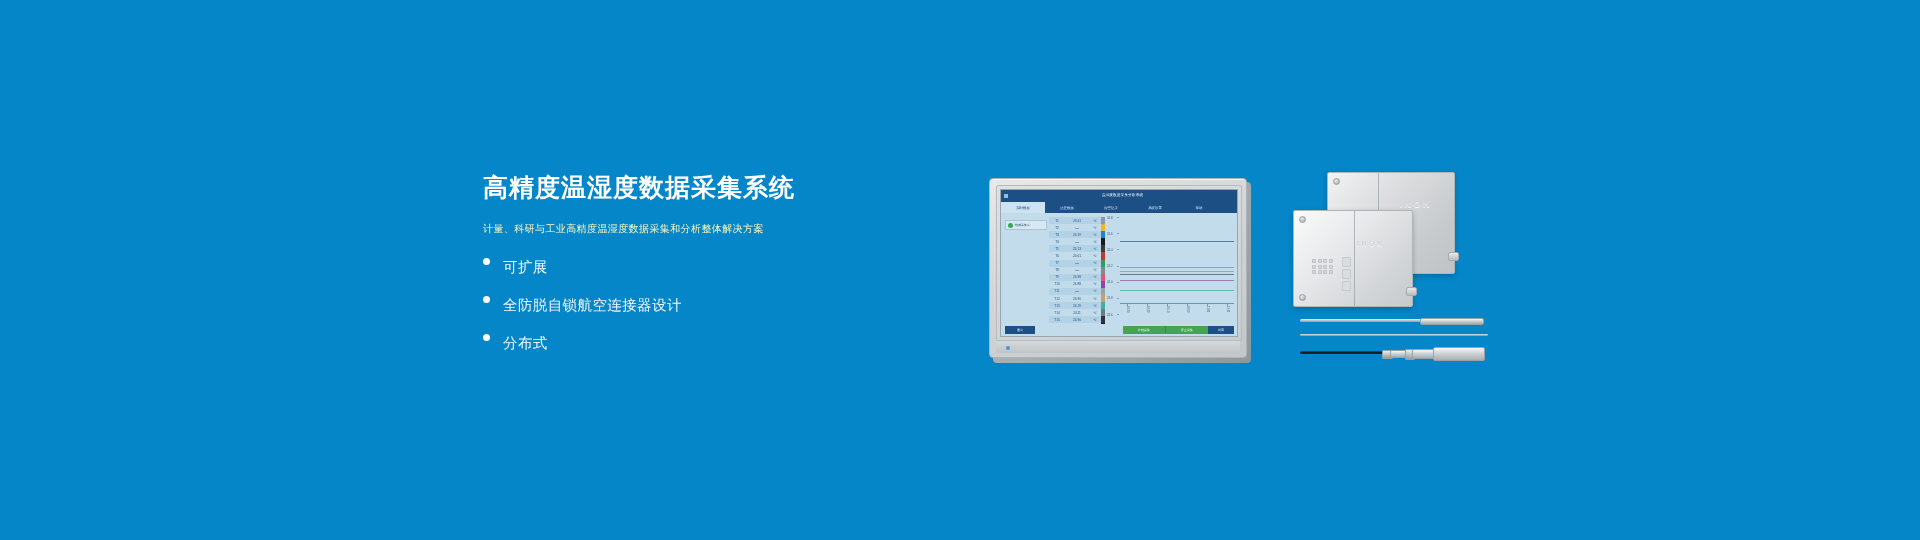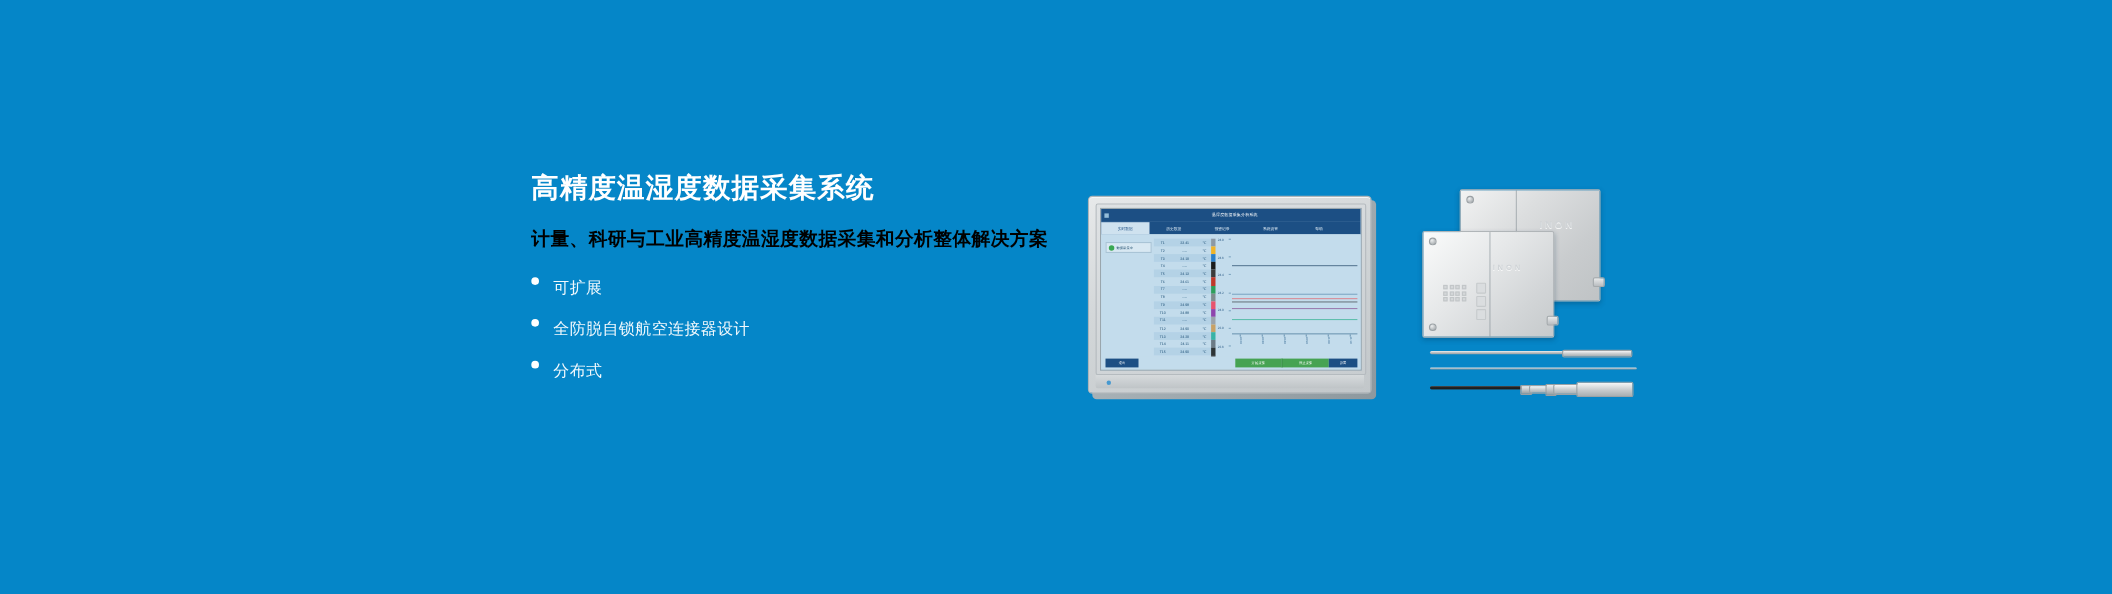--- a/index.html
+++ b/index.html
@@ -5,28 +5,28 @@
   html,body{margin:0;padding:0;}
   body{
     width:1920px;height:540px;overflow:hidden;
     background:#0586c8;
     font-family:"Liberation Sans","DejaVu Sans",sans-serif;
     -webkit-font-smoothing:antialiased;
   }
   .banner{position:relative;width:1920px;height:540px;background:#0586c8;}
 
   
-  .copy{position:absolute;left:483px;top:156px;width:520px;}
+  .copy{position:absolute;left:483px;top:172px;width:520px;}
   .headline{
     font-size:25px;font-weight:bold;color:#ffffff;letter-spacing:1px;
     line-height:1.2;margin:0 0 20px 0;white-space:nowrap;
   }
   .subhead{
-    font-size:17px;color:#000000;letter-spacing:.4px;
-    line-height:1.4;margin:0 0 22px 0;white-space:nowrap;font-weight:700;
+    font-size:10px;color:#fef9c3;letter-spacing:.4px;
+    line-height:1.4;margin:0 0 22px 0;white-space:nowrap;font-weight:400;
   }
   .feature-list{list-style:none;margin:0;padding:0;}
   .feature-item{
     display:flex;margin-bottom:19px;
   }
   .feature-dot{
     width:7px;height:7px;border-radius:50%;background:#ffffff;
     flex:0 0 7px;margin-right:13px;
   }
   .feature-label{

